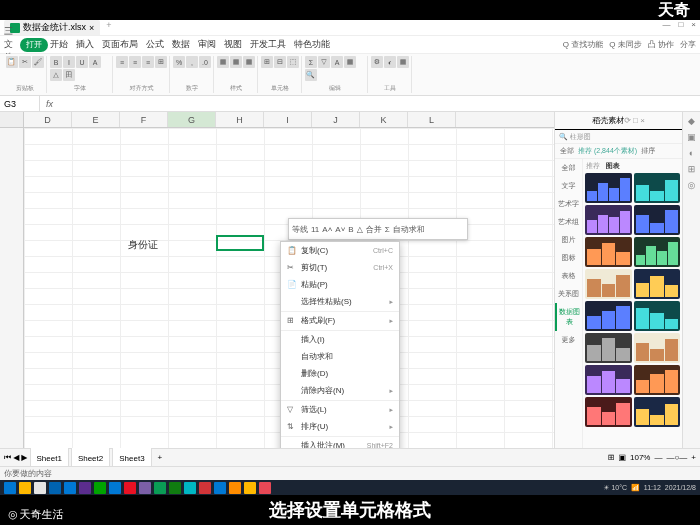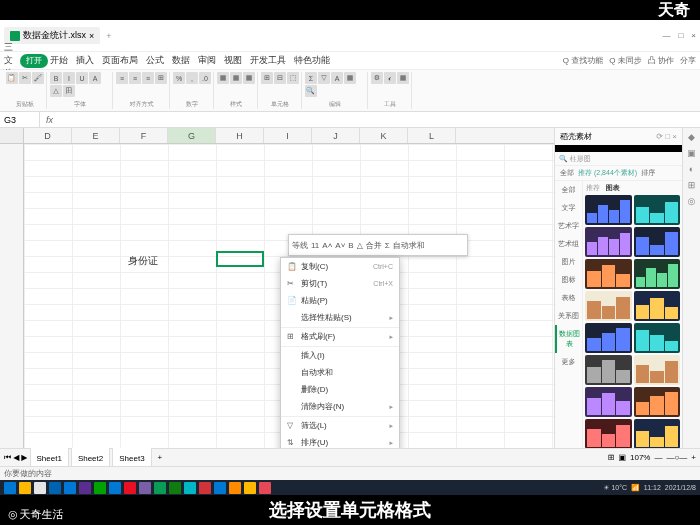--- a/index.html
+++ b/index.html
@@ -1,20 +1,20 @@
 <!DOCTYPE html>
 <html><head>
 <meta charset="utf-8">
 <style>
 *{margin:0;padding:0;box-sizing:border-box;font-family:"Microsoft YaHei",Arial,sans-serif}
 body{width:700px;height:525px;background:#000;position:relative;overflow:hidden;font-size:10px}
 .top-black{height:20px;background:#000;display:flex;justify-content:flex-end;align-items:center;padding-right:10px}
 .tianqi-logo{color:#fff;font-size:16px;font-weight:bold}
 .app{position:absolute;top:20px;left:0;right:0;bottom:45px;background:#fff;display:flex;flex-direction:column}
-.titlebar{height:32px;background:#fff;display:flex;align-items:center;padding:0 4px;font-size:9px;border-bottom:1px solid #eee}
+.titlebar{height:16px;background:#fff;display:flex;padding:0 4px;font-size:9px;border-bottom:1px solid #eee}
 .tab{display:flex;align-items:center;gap:3px;padding:2px 6px;background:#f0f0f0;border-radius:2px 2px 0 0}
 .tab-icon{width:10px;height:10px;background:#0a9c55;border-radius:1px}
 .win-controls{margin-left:auto;display:flex;gap:8px;font-size:8px;color:#666}
 .menubar{height:18px;display:flex;align-items:center;padding:0 4px;gap:2px;font-size:9px;border-bottom:1px solid #eee}
 .menu-items{display:flex;gap:8px;align-items:flex-start}
 .menu-items span{color:#333}
 .menu-right{margin-left:auto;display:flex;gap:6px;color:#666;font-size:8px}
 .icon-btn{width:14px;height:14px;display:inline-flex;align-items:center;justify-content:center;font-size:9px;color:#555}
 .ribbon{height:42px;background:#fafafa;border-bottom:1px solid #ddd;display:flex;align-items:center;padding:2px 4px;gap:1px;overflow:hidden}
 .ribbon-group{display:flex;flex-direction:column;align-items:center;padding:0 2px;border-right:1px solid #e5e5e5;height:100%}
@@ -36,21 +36,21 @@
 .cell-text{position:absolute;left:128px;top:110px;font-size:10px;color:#333;width:60px}
 .sel-cell{position:absolute;left:216px;top:107px;width:48px;height:16px;border:2px solid #0a9c55}
 .mini-toolbar{position:absolute;left:288px;top:90px;width:180px;height:22px;background:#fff;border:1px solid #ccc;box-shadow:0 1px 4px rgba(0,0,0,0.2);display:flex;align-items:center;padding:0 3px;gap:3px;font-size:8px}
 .mini-toolbar span{color:#555}
 .context-menu{position:absolute;left:280px;top:113px;width:120px;background:#fff;border:1px solid #ccc;box-shadow:0 2px 8px rgba(0,0,0,0.25);font-size:8px}
 .menu-item{padding:3px 6px;display:flex;align-items:center;gap:4px;color:#333}
 .menu-item.sep{border-top:1px solid #eee;margin-top:1px;padding-top:3px}
 .menu-item .sc{margin-left:auto;color:#999;font-size:7px}
 .menu-item .mi{width:10px;font-size:8px;color:#666}
 .side-panel{width:128px;background:#fafafa;border-left:1px solid #ddd;display:flex;flex-direction:column;font-size:8px}
-.panel-header{padding:3px 5px;border-bottom:7px solid #000000;display:flex;align-items:center;justify-content:space-between}
+.panel-header{padding:3px 5px;border-bottom:1px solid #000000;display:flex;align-items:center;justify-content:center}
 .side-tabs-mini{display:flex;gap:4px;padding:2px 5px;font-size:7px;color:#666;border-bottom:1px solid #eee}
 .side-cats{width:28px;border-right:1px solid #eee;display:flex;flex-direction:column;font-size:7px;color:#666}
 .side-cats div{padding:4px 2px;text-align:center}
 .side-cats .active{color:#0a9c55;border-left:2px solid #0a9c55}
 .panel-body{flex:1;display:flex;overflow:hidden}
 .chart-grid{flex:1;display:grid;grid-template-columns:1fr 1fr;gap:2px;padding:2px;overflow-y:auto;align-content:start}
 .chart-thumb{height:30px;border-radius:2px;display:flex;align-items:flex-end;padding:2px;gap:1px}
 .bar{flex:1;background:currentColor}
 .chart-thumb.dark{background:#1a2238;color:#5b7fff}
 .chart-thumb.teal{background:#0d4a4a;color:#4dd}

